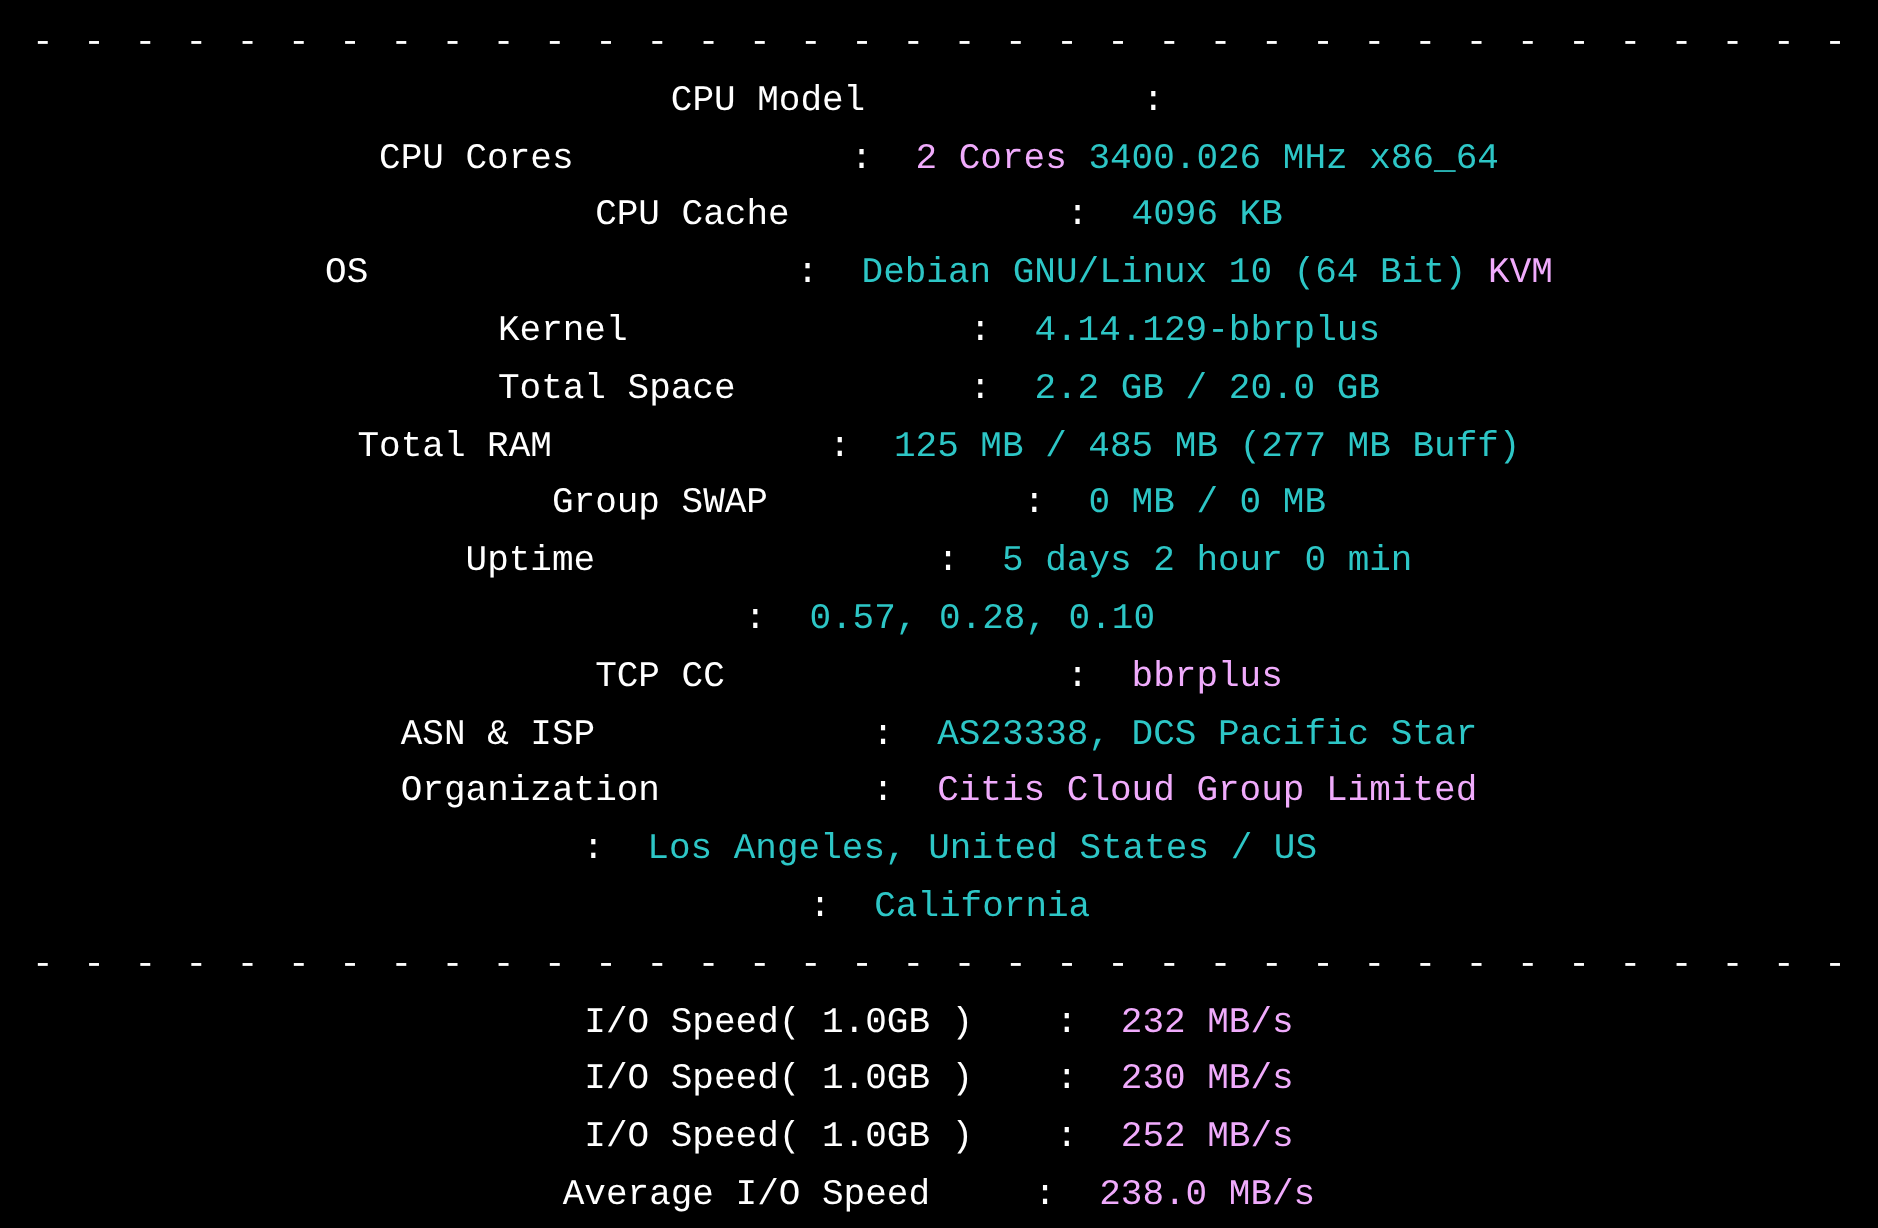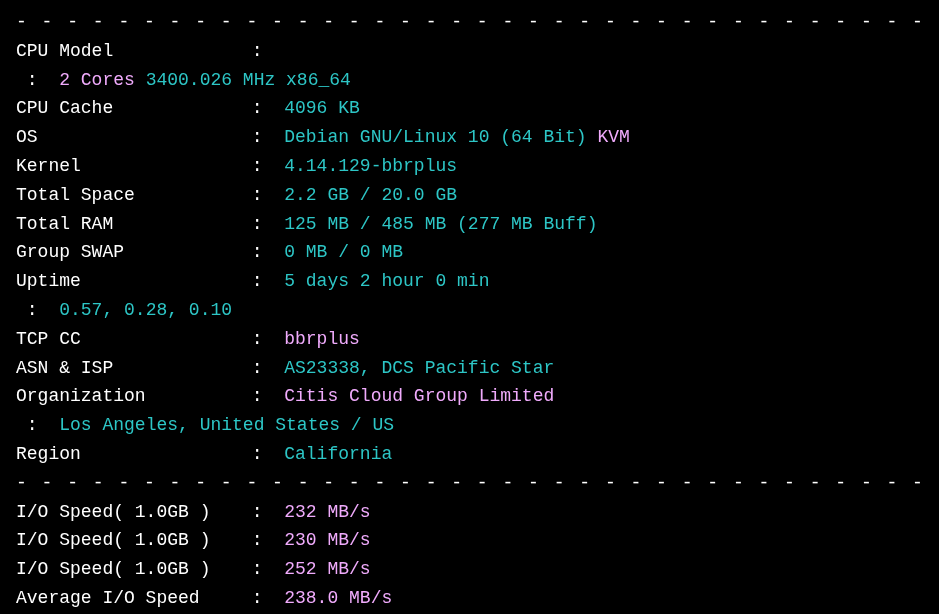--- a/index.html
+++ b/index.html
@@ -13,20 +13,21 @@
       height: 614px;
       overflow: hidden;
     }
     .terminal {
       padding: 8px 16px;
       color: #ffffff;
     }
     .row {
       display: flex;
       white-space: pre;
+      justify-content: center;
     }
     .label {
       color: #ffffff;
       width: 225px;
       display: inline-block;
     }
     .sep {
       color: #ffffff;
     }
     .cyan { color: #2dc6c6; }
@@ -42,21 +43,21 @@
 <body>
 
 <div class="terminal">
   <div class="divider">- - - - - - - - - - - - - - - - - - - - - - - - - - - - - - - - - - - - - - - - - - - - - -</div>
 
   <div class="row">
     <span class="label">CPU Model</span><span class="sep"> :  </span>
   </div>
 
   <div class="row">
-    <span class="sep"> :  </span><span class="yellow">2 Cores</span><span class="cyan"> 3400.026 MHz x86_64</span>
+    <span class="label">CPU Cores</span><span class="sep"> :  </span><span class="yellow">2 Cores</span><span class="cyan"> 3400.026 MHz x86_64</span>
   </div>
 
   <div class="row">
     <span class="label">CPU Cache</span><span class="sep"> :  </span><span class="cyan">4096 KB</span>
   </div>
 
   <div class="row">
     <span class="label">OS</span><span class="sep"> :  </span><span class="cyan">Debian GNU/Linux 10 (64 Bit)</span><span class="yellow"> KVM</span>
   </div>
 
@@ -94,21 +95,21 @@
 
   <div class="row">
     <span class="label">Organization</span><span class="sep"> :  </span><span class="yellow">Citis Cloud Group Limited</span>
   </div>
 
   <div class="row">
     <span class="sep"> :  </span><span class="cyan">Los Angeles, United States / US</span>
   </div>
 
   <div class="row">
-    <span class="label">Region</span><span class="sep"> :  </span><span class="cyan">California</span>
+    <span class="sep"> :  </span><span class="cyan">California</span>
   </div>
 
   <div class="divider">- - - - - - - - - - - - - - - - - - - - - - - - - - - - - - - - - - - - - - - - - - - - - -</div>
 
   <div class="row">
     <span class="label">I/O Speed( 1.0GB )</span><span class="sep"> :  </span><span class="yellow">232 MB/s</span>
   </div>
 
   <div class="row">
     <span class="label">I/O Speed( 1.0GB )</span><span class="sep"> :  </span><span class="yellow">230 MB/s</span>

